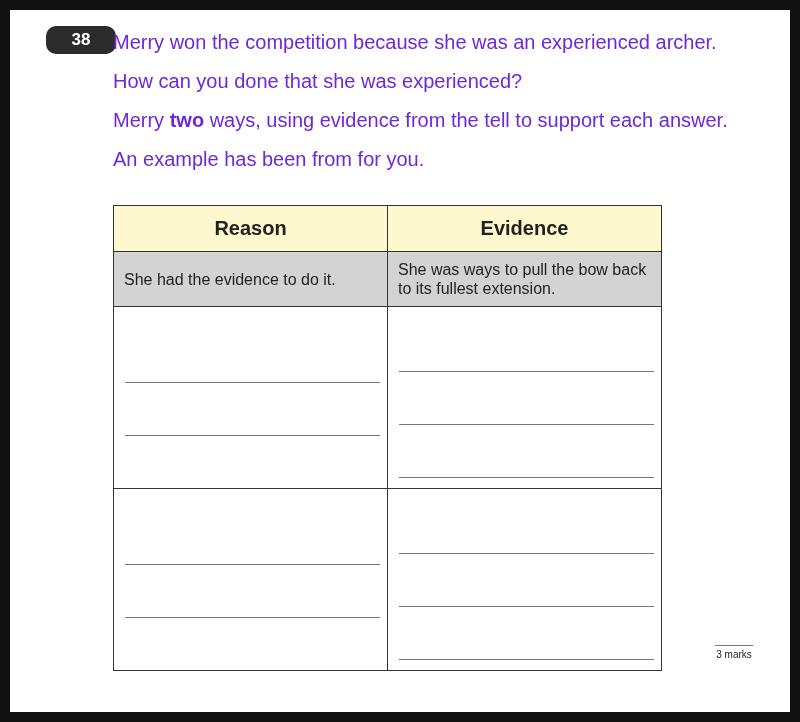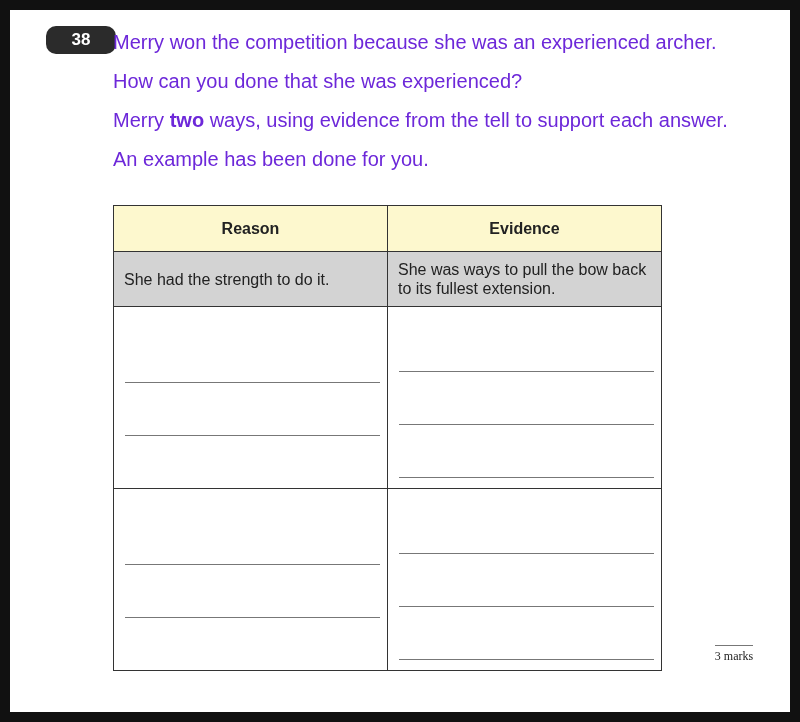--- a/index.html
+++ b/index.html
@@ -17,48 +17,48 @@
       font-weight: bold; font-size: 17px; line-height: 28px; text-align: center;
     }
     .line { position: absolute; left: 103px; font-size: 20px; color: #6d28d9; white-space: nowrap; }
     .l1 { top: 21px; } .l2 { top: 60px; } .l3 { top: 99px; } .l4 { top: 138px; }
     .line b { font-weight: bold; margin-top: 16px; }
     table {
       position: absolute; left: 103px; top: 195px; width: 549px; height: 466px;
       border-collapse: collapse; table-layout: fixed;
     }
     td, th { border: 1.5px solid #333; padding: 0; vertical-align: middle; }
-    th { background: #fdf8ce; height: 45px; font-size: 16px; font-weight: bold; text-align: center; margin-top: 37px; }
+    th { background: #fdf8ce; height: 45px; font-size: 20px; font-weight: bold; text-align: center; margin-top: 37px; }
     tr.example td { background: #d3d3d3; height: 54px; font-size: 16px; padding: 0 10px; line-height: 19px; }
     tr.answer td { height: 181px; position: relative; }
     .wline { position: absolute; left: 11px; right: 7px; height: 0; border-top: 1.5px solid #777; }
     .marks {
       position: absolute; left: 700px; top: 635px; width: 48px; text-align: center;
-      font-size: 12px; color: #222; font-family: Liberation Serif, serif;
+      font-size: 10px; color: #222;
     }
     .marks .mline { width: 38px; margin: 0 auto 3px; border-top: 1px solid #777; }
   </style>
 </head>
 <body>
 
 <div class="page">
   <div class="qnum">38</div>
   <div class="line l1">Merry won the competition because she was an experienced archer.</div>
   <div class="line l2">How can you done that she was experienced?</div>
   <div class="line l3"><span>Merry </span><b>two</b><span> ways, using evidence from the tell to support each answer.</span></div>
-  <div class="line l4">An example has been done for you.</div>
+  <div class="line l4">An example has been from for you.</div>
 
   <table>
     <tbody>
         <tr>
       <th>Reason</th>
       <th>Evidence</th>
     </tr>
     <tr class="example">
-      <td>She had the strength to do it.</td>
+      <td>She had the evidence to do it.</td>
       <td>She was ways to pull the bow back to its fullest extension.</td>
     </tr>
     <tr class="answer">
       <td>
         <div class="wline" style="top:75px"></div>
         <div class="wline" style="top:128px"></div>
       </td>
       <td>
         <div class="wline" style="top:64px"></div>
         <div class="wline" style="top:117px"></div>

